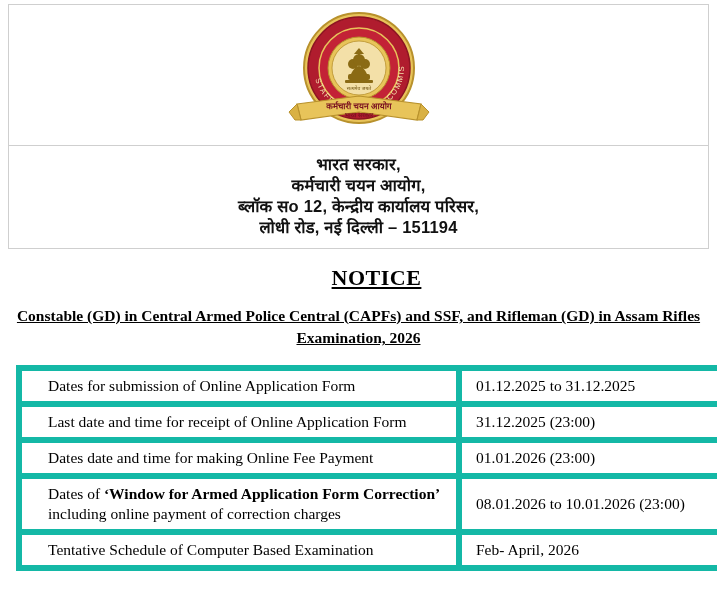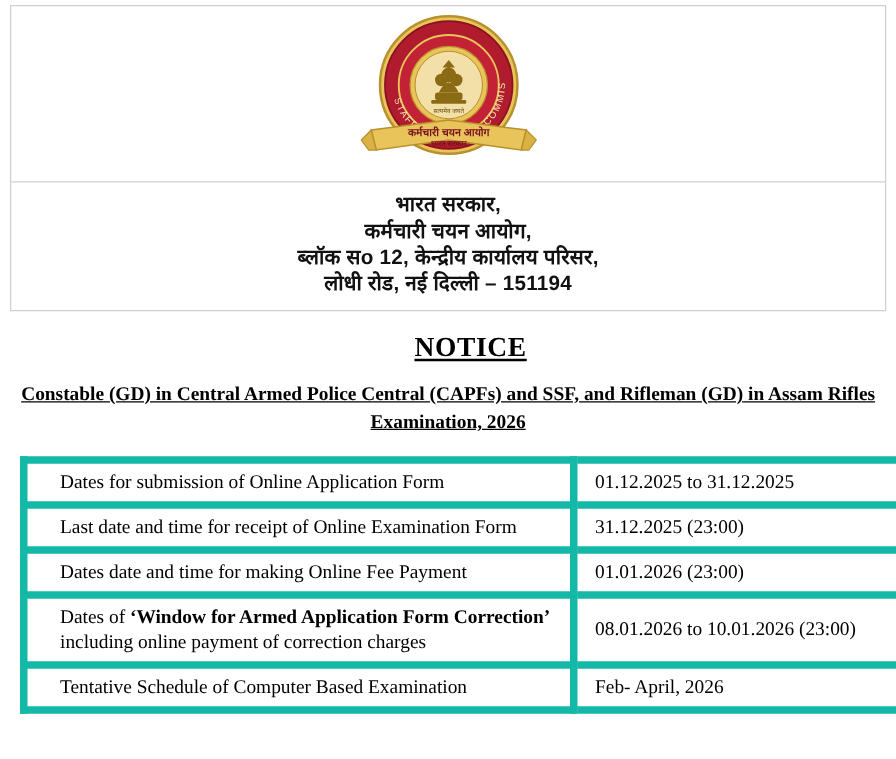--- a/index.html
+++ b/index.html
@@ -160,21 +160,21 @@
     <span>in Assam Rifles Examination, 2026</span>
   </div>
 
   <table class="sched-table">
     <tbody>
       <tr>
         <td class="col-label">Dates for submission of Online Application Form</td>
         <td class="col-value">01.12.2025 to 31.12.2025</td>
       </tr>
       <tr>
-        <td class="col-label">Last date and time for receipt of Online Examination Form</td>
+        <td class="col-label">Last date and time for receipt of Online Application Form</td>
         <td class="col-value">31.12.2025 (23:00)</td>
       </tr>
       <tr>
         <td class="col-label">Dates date and time for making Online Fee Payment</td>
         <td class="col-value">01.01.2026 (23:00)</td>
       </tr>
       <tr>
         <td class="col-label"><span>Dates of </span><span class="b">‘Window for Armed Application Form Correction’</span><span> including online payment of correction charges</span></td>
         <td class="col-value">08.01.2026 to 10.01.2026 (23:00)</td>
       </tr>

